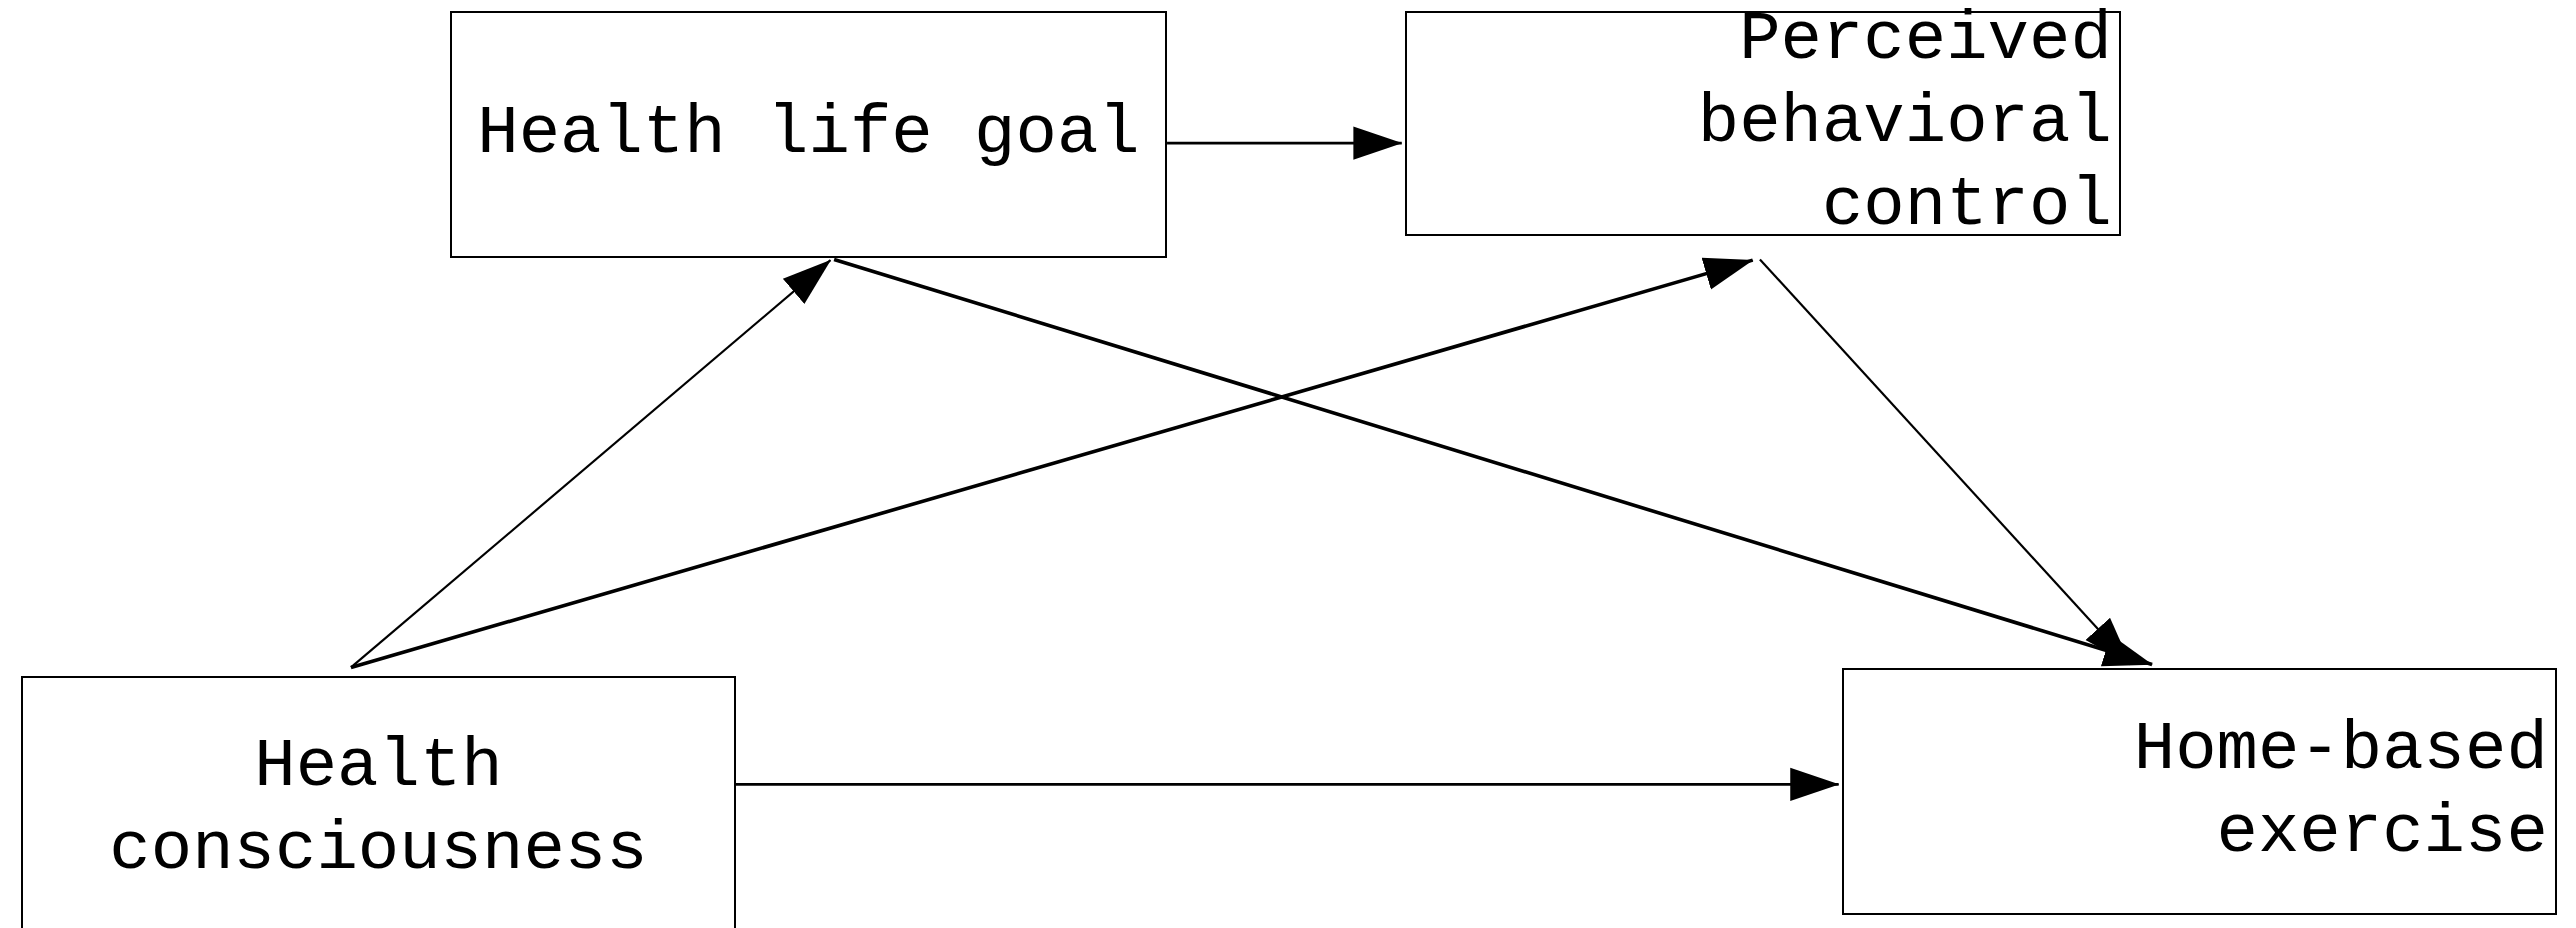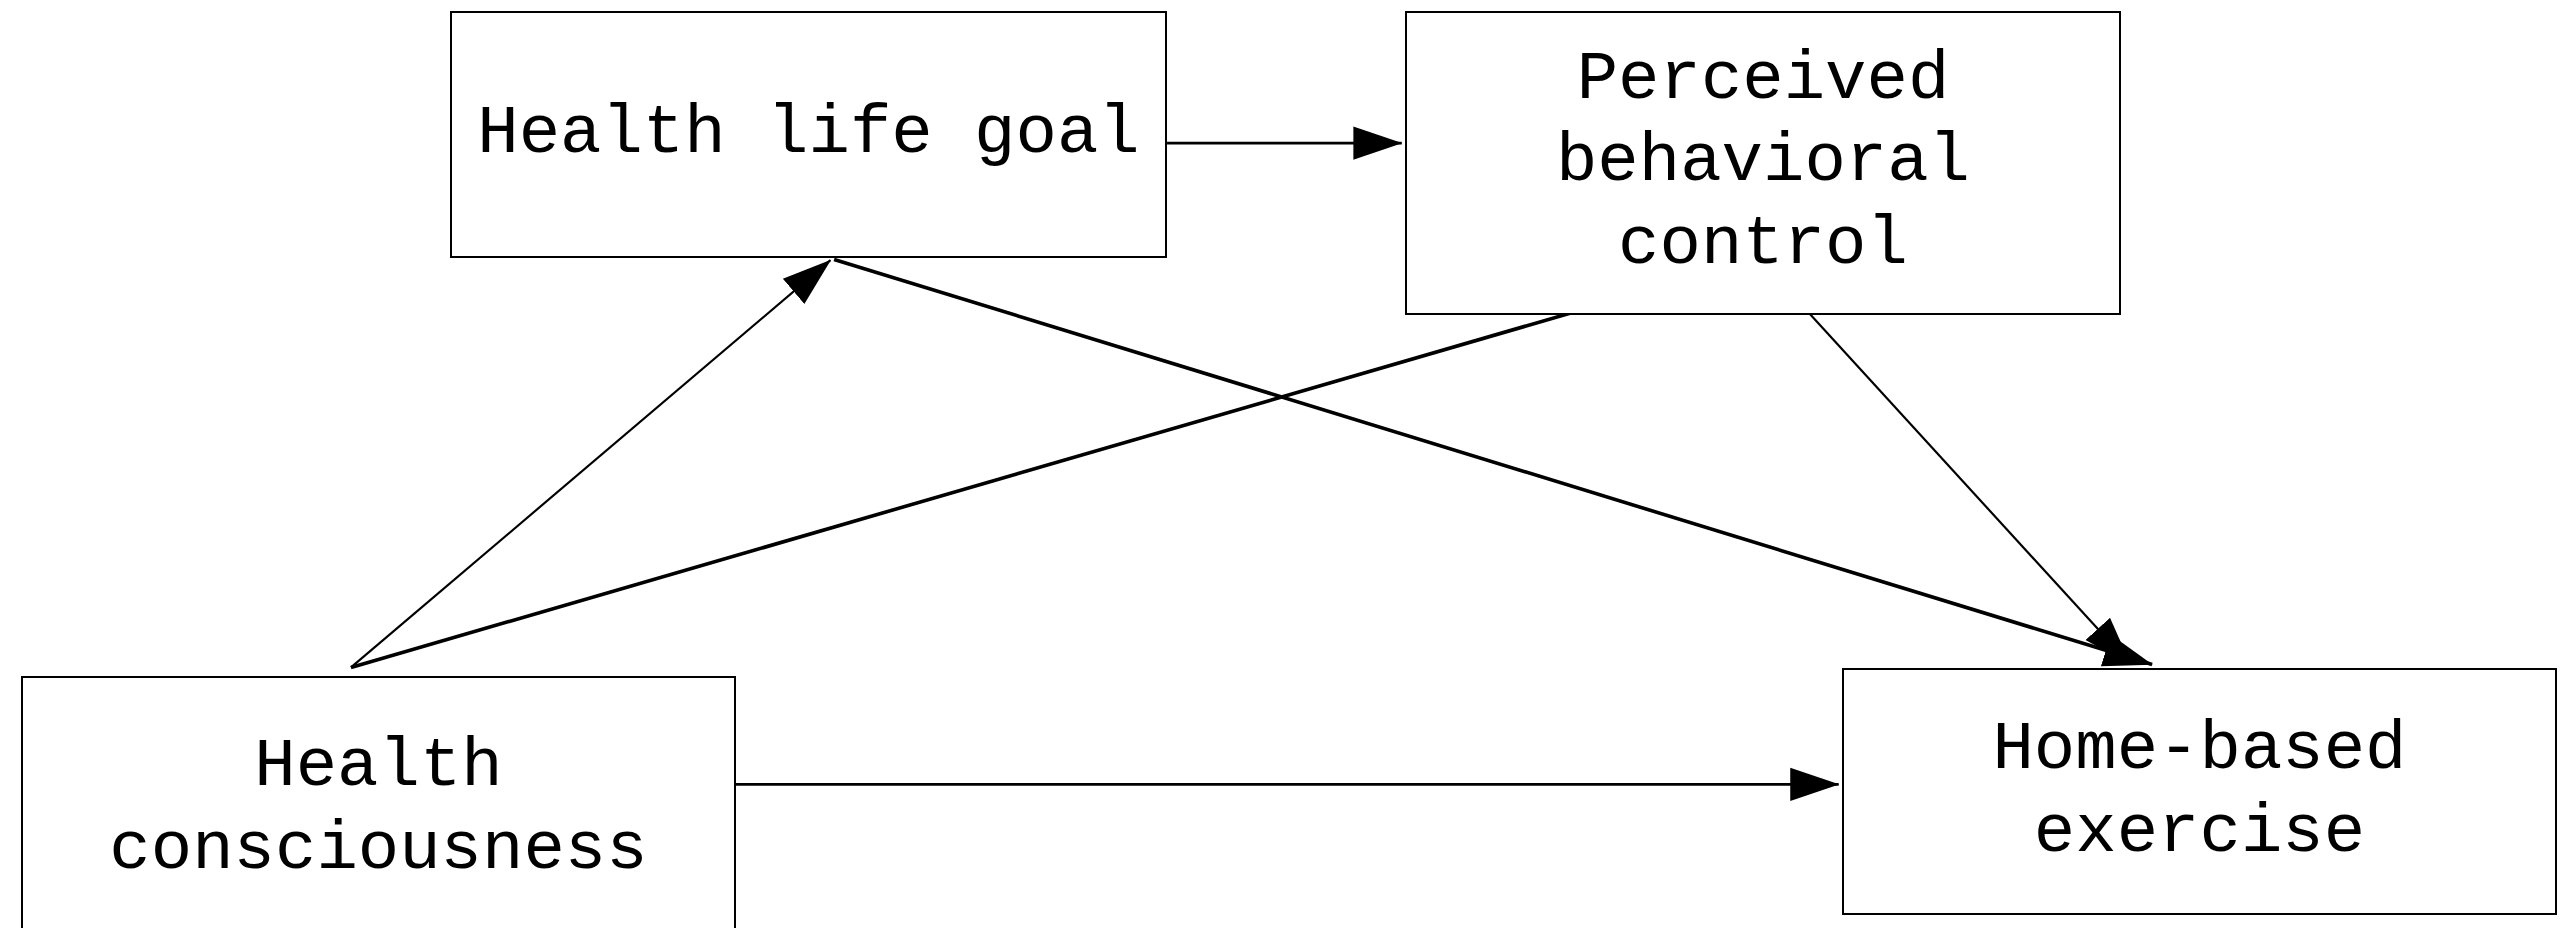--- a/index.html
+++ b/index.html
@@ -30,23 +30,23 @@
     display: flex;
     align-items: center;
     justify-content: center;
     text-align: center;
     font-size: 69px;
     line-height: 1.2;
     color: #000000;
     padding: 0 7.2px;
   }
   #node-hlg { left: 450px;  top: 10.8px;  width: 717px; height: 247px; }
-  #node-pbc { left: 1405px; top: 10.8px;  width: 716px; height: 304px; }
+  #node-pbc { left: 1405px; top: 10.8px;  width: 716px; height: 225px; text-align: right; }
   #node-hc  { left: 21px;   top: 668px; width: 715px; height: 266px; margin-top: 8px; }
-  #node-hbe { left: 1842px; top: 668px; width: 715px; height: 247px; }
+  #node-hbe { left: 1842px; top: 668px; width: 715px; height: 247px; text-align: right; }
 </style>
 </head>
 <body>
 
 <div id="canvas">
 
   <svg id="edges" viewBox="0 0 3567 1286" xmlns="http://www.w3.org/2000/svg">
     <defs>
       <marker id="arrow" viewBox="0 0 68 50" refX="67" refY="25" markerWidth="68" markerHeight="50" orient="auto" markerUnits="userSpaceOnUse">
         <path d="M0,2 L68,25 L0,48 Z" fill="#000000"></path>

